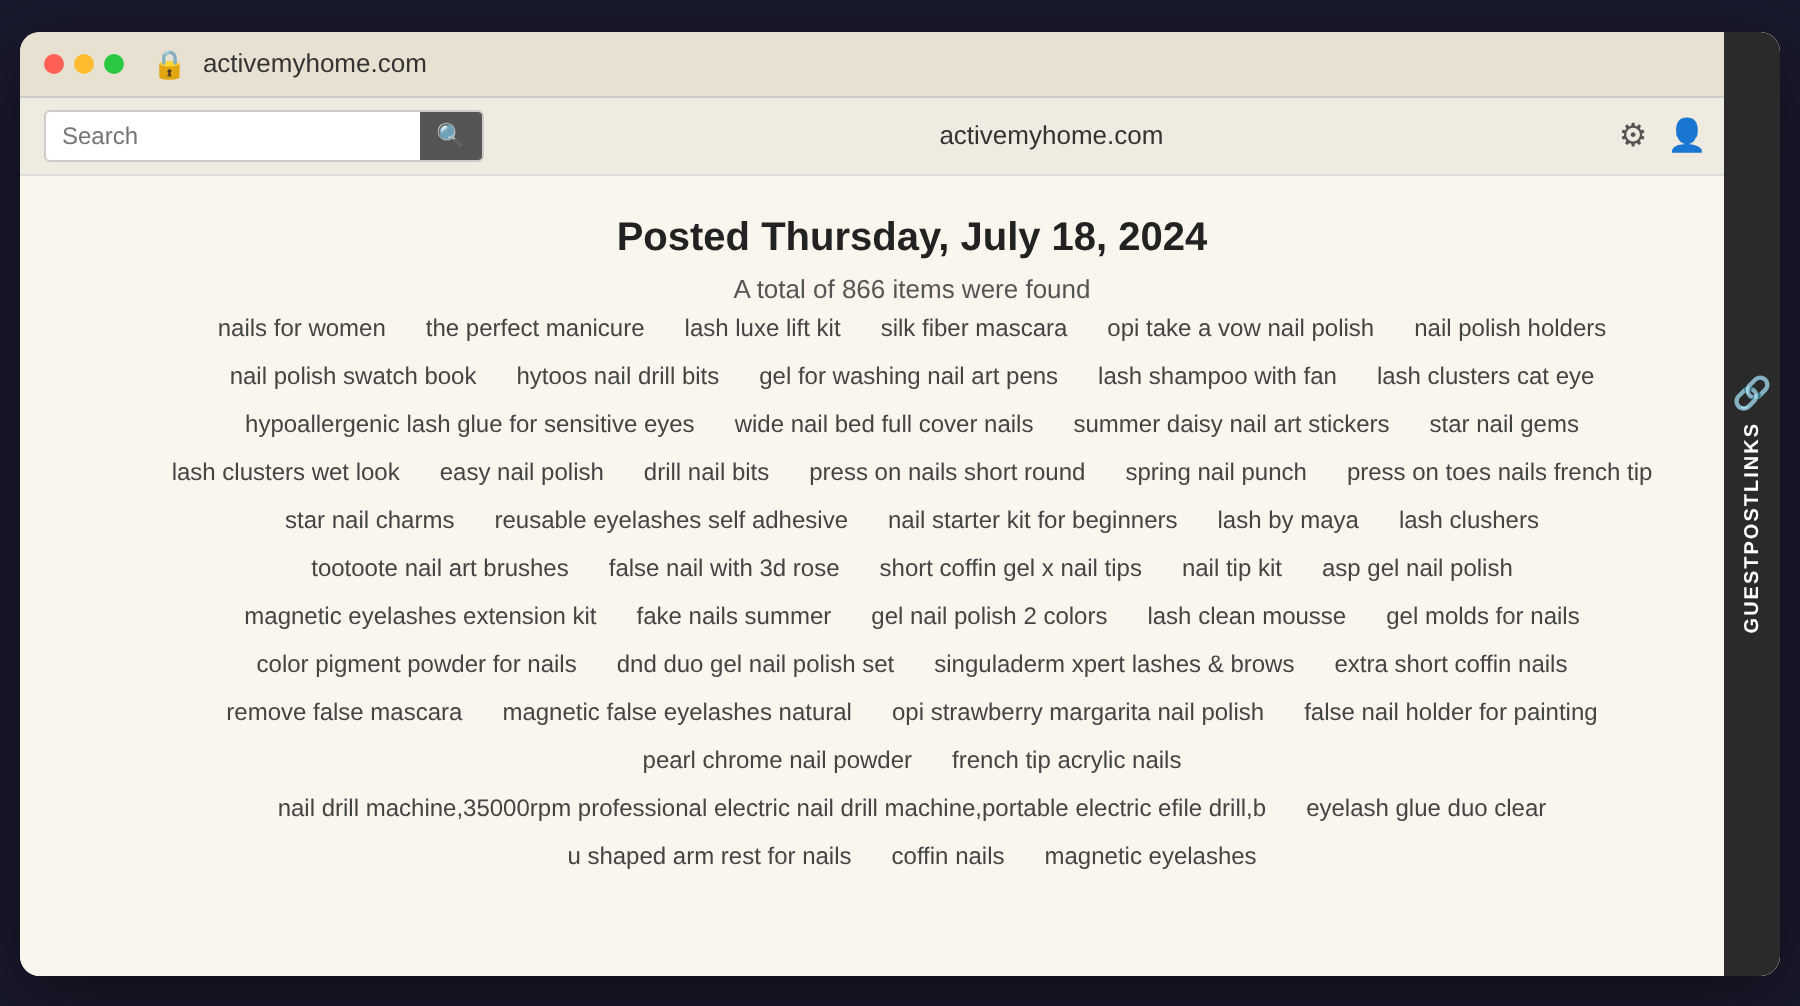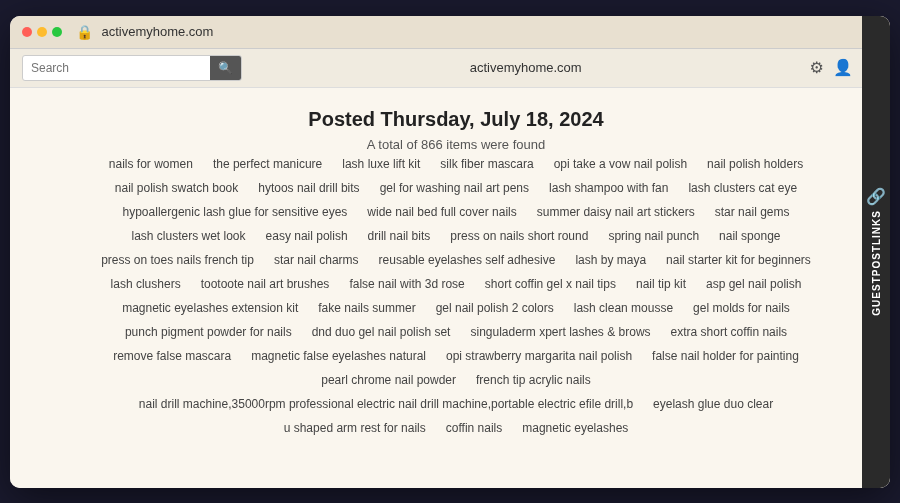--- a/index.html
+++ b/index.html
@@ -207,38 +207,37 @@
         <span class="tag">lash clusters cat eye</span>
         <span class="tag">hypoallergenic lash glue for sensitive eyes</span>
         <span class="tag">wide nail bed full cover nails</span>
         <span class="tag">summer daisy nail art stickers</span>
         <span class="tag">star nail gems</span>
         <span class="tag">lash clusters wet look</span>
         <span class="tag">easy nail polish</span>
         <span class="tag">drill nail bits</span>
         <span class="tag">press on nails short round</span>
         <span class="tag">spring nail punch</span>
-        <span class="tag">nail sponge</span>
         <span class="tag">press on toes nails french tip</span>
         <span class="tag">star nail charms</span>
         <span class="tag">reusable eyelashes self adhesive</span>
+        <span class="tag">nail starter kit for beginners</span>
         <span class="tag">lash by maya</span>
-        <span class="tag">nail starter kit for beginners</span>
         <span class="tag">lash clushers</span>
         <span class="tag">tootoote nail art brushes</span>
         <span class="tag">false nail with 3d rose</span>
         <span class="tag">short coffin gel x nail tips</span>
         <span class="tag">nail tip kit</span>
         <span class="tag">asp gel nail polish</span>
         <span class="tag">magnetic eyelashes extension kit</span>
         <span class="tag">fake nails summer</span>
         <span class="tag">gel nail polish 2 colors</span>
         <span class="tag">lash clean mousse</span>
         <span class="tag">gel molds for nails</span>
-        <span class="tag">punch pigment powder for nails</span>
+        <span class="tag">color pigment powder for nails</span>
         <span class="tag">dnd duo gel nail polish set</span>
         <span class="tag">singuladerm xpert lashes &amp; brows</span>
         <span class="tag">extra short coffin nails</span>
         <span class="tag">remove false mascara</span>
         <span class="tag">magnetic false eyelashes natural</span>
         <span class="tag">opi strawberry margarita nail polish</span>
         <span class="tag">false nail holder for painting</span>
         <span class="tag">pearl chrome nail powder</span>
         <span class="tag">french tip acrylic nails</span>
         <span class="tag">nail drill machine,35000rpm professional electric nail drill machine,portable electric efile drill,b</span>

